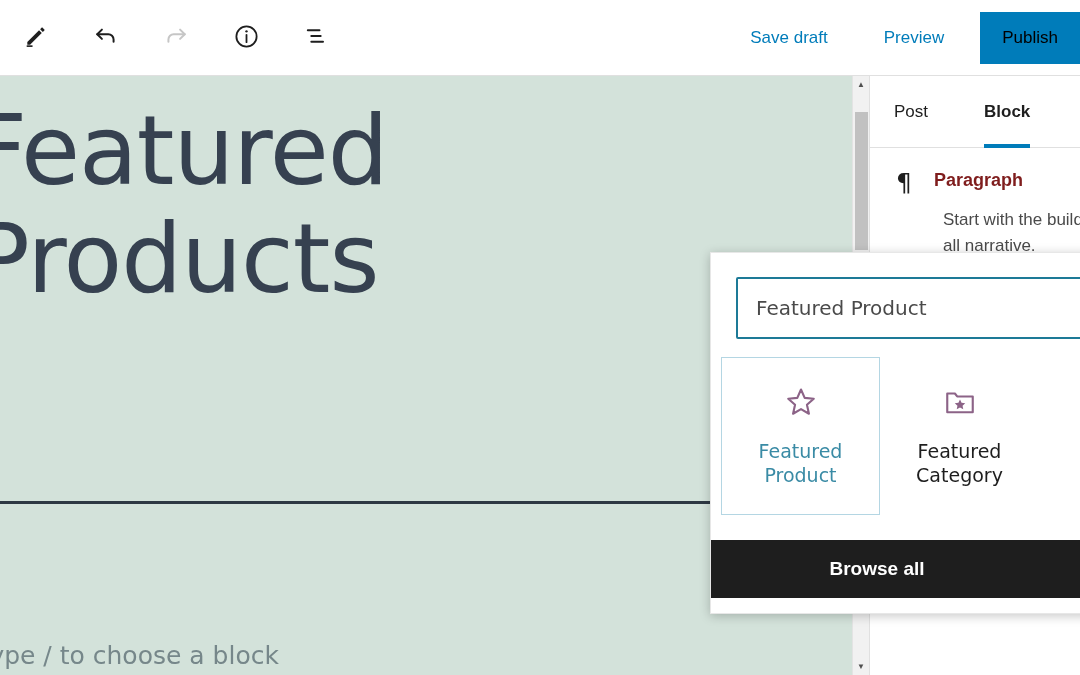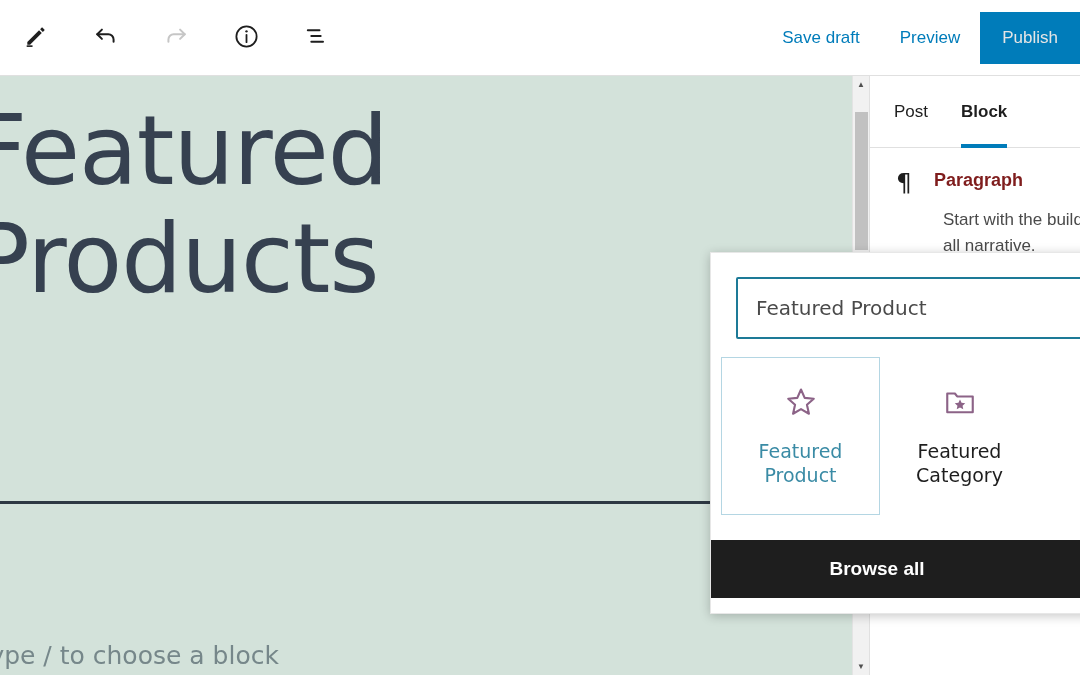--- a/index.html
+++ b/index.html
@@ -14,28 +14,28 @@
   #topbar {
     position:absolute; left:0; top:0; width:1080px; height:76px;
     background:#ffffff; border-bottom:1px solid #e0e0e0;
     display:flex; align-items:center; justify-content:space-between;
   }
   #topbar-left { display:flex; align-items:center; gap:26px; padding-left:14px; }
   .tbtn {
     width:44px; height:44px; display:flex; align-items:center; justify-content:center;
     border:none; background:transparent; cursor:pointer; border-radius:3px;
   }
-  #topbar-right { display:flex; align-items:center; gap:0px; padding-right:0px; height:76px; }
+  #topbar-right { display:flex; align-items:center; gap:16px; padding-right:0px; height:76px; }
   .txtbtn {
     background:transparent; border:none; cursor:pointer;
     color:#007cba; font-size:17px; font-family:"Liberation Sans", sans-serif;
     padding:0 20px; height:76px; line-height:76px;
   }
   #publish-button {
-    background:#007cba; color:#e5e5e5; border:none; cursor:pointer;
+    background:#007cba; color:#000000; border:none; cursor:pointer;
     font-size:17px; font-family:"Liberation Sans", sans-serif;
     padding:0 22px; height:52px; margin-right:0px;
     display:flex; align-items:center;
   }
 
   
   #canvas {
     position:absolute; left:0; top:76px; width:852px; height:599px;
     background:#d3e2da; overflow:hidden;
   }
@@ -71,21 +71,21 @@
     position:absolute; left:2px; top:36px; width:13px; height:138px;
     background:#c1c1c1; cursor:pointer;
   }
 
   
   #sidebar {
     position:absolute; left:869px; top:76px; width:211px; height:599px;
     background:#ffffff; border-left:1px solid #e0e0e0; overflow:hidden;
   }
   #sidebar-tabs {
-    display:flex; height:72px; align-items:center; gap:1px;
+    display:flex; height:72px; align-items:center; gap:24px;
     padding-left:8px; border-bottom:1px solid #e0e0e0;
   }
   .tab {
     background:transparent; border:none; cursor:pointer;
     font-size:17px; color:#1e1e1e; padding:0 16px; height:72px;
     position:relative; font-family:"Liberation Sans", sans-serif;
   }
   .tab.active { font-weight:bold; }
   .tab.active:after {
     content:""; position:absolute; left:16px; right:16px; bottom:0;

